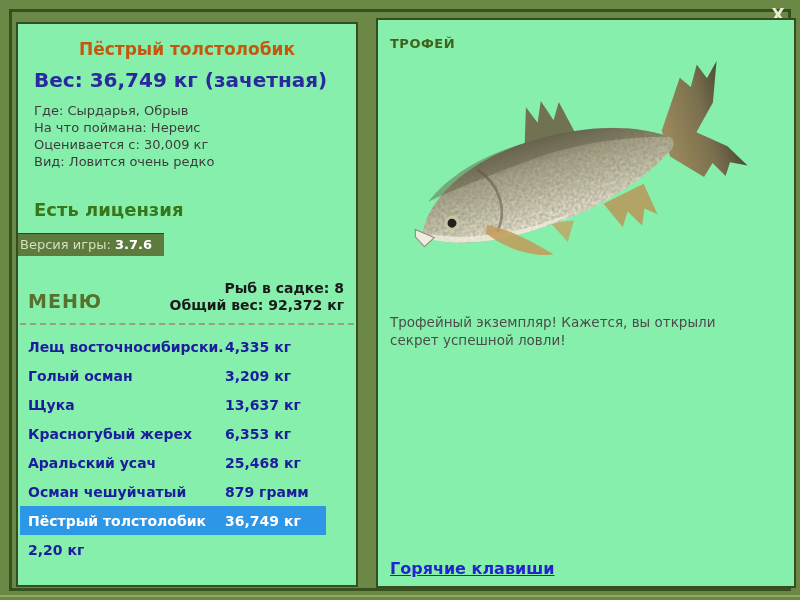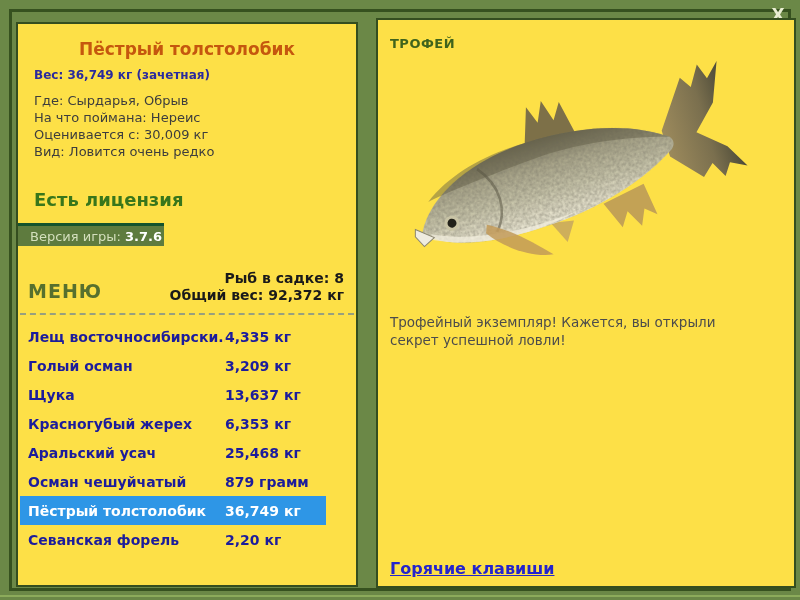--- a/index.html
+++ b/index.html
@@ -11,52 +11,52 @@
   }
   .frame-line {
     position:absolute; left:9px; top:9px; right:9px; bottom:9px;
     border:3px solid #36511f;
   }
   .bottom-bevel {
     position:absolute; left:0; right:0; bottom:3px; height:2px;
     background:#8cab5b;
   }
   .panel {
-    position:absolute; background:#fde047; border:2px solid #344e1f;
+    position:absolute; background:#86efac; border:2px solid #344e1f;
   }
   .panel-left  { left:16px;  top:22px; width:342px; height:565px; }
   .panel-right { left:376px; top:18px; width:420px; height:570px; }
 
   .close-x {
     position:absolute; left:766px; top:4px; width:24px; height:22px;
     color:#e9eed2; font-weight:bold; font-size:17px; text-align:center;
     line-height:22px; cursor:pointer; user-select:none;
   }
 
   
   .fish-title {
     margin-top:15px; text-align:center;
     color:#c5570e; font-weight:bold; font-size:17px;
   }
   .fish-weight {
     margin:9px 0 0 16px;
-    color:#2a2a9e; font-weight:bold; font-size:12px;
+    color:#2a2a9e; font-weight:bold; font-size:20px;
   }
   .fish-details {
     margin:10px 0 0 16px;
     color:#3d3d3d; font-size:13px; line-height:17px;
   }
   .license {
     margin:29px 0 0 16px;
     color:#38761b; font-weight:bold; font-size:18px;
   }
   .version-bar {
     margin-top:13px; width:146px; height:23px;
-    background:#5e7b3e; border-top:3px solid #14532d;
-    padding-left:12px; line-height:22px; font-size:13px;
+    background:#5e7b3e; border-top:1px solid #14532d;
+    padding-left:2px; line-height:22px; font-size:13px;
     white-space:nowrap;
   }
   .version-label { color:#d4dfbd; }
   .version-value { color:#ffffff; font-weight:bold; }
   .menu-row {
     margin-top:24px; padding:0 12px 0 10px;
     display:flex; justify-content:space-between; align-items:flex-end;
   }
   .menu-btn {
     color:#57702e; font-weight:bold; font-size:19px; letter-spacing:1px;
@@ -149,21 +149,20 @@
     </div>
       <div class="fish-row">
       <span class="fname">Осман чешуйчатый</span>
       <span class="fweight">879 грамм</span>
     </div>
       <div class="fish-row selected">
       <span class="fname">Пёстрый толстолобик</span>
       <span class="fweight">36,749 кг</span>
     </div>
       <div class="fish-row">
-      <span class="fname">Севанская форель</span>
       <span class="fweight">2,20 кг</span>
     </div>
     </div>
 </div>
 
 <div class="panel panel-right">
   <div class="trophy-header">ТРОФЕЙ</div>
 
   <svg class="fish-picture" viewBox="0 0 378 276" xmlns="http://www.w3.org/2000/svg">
     <defs>

